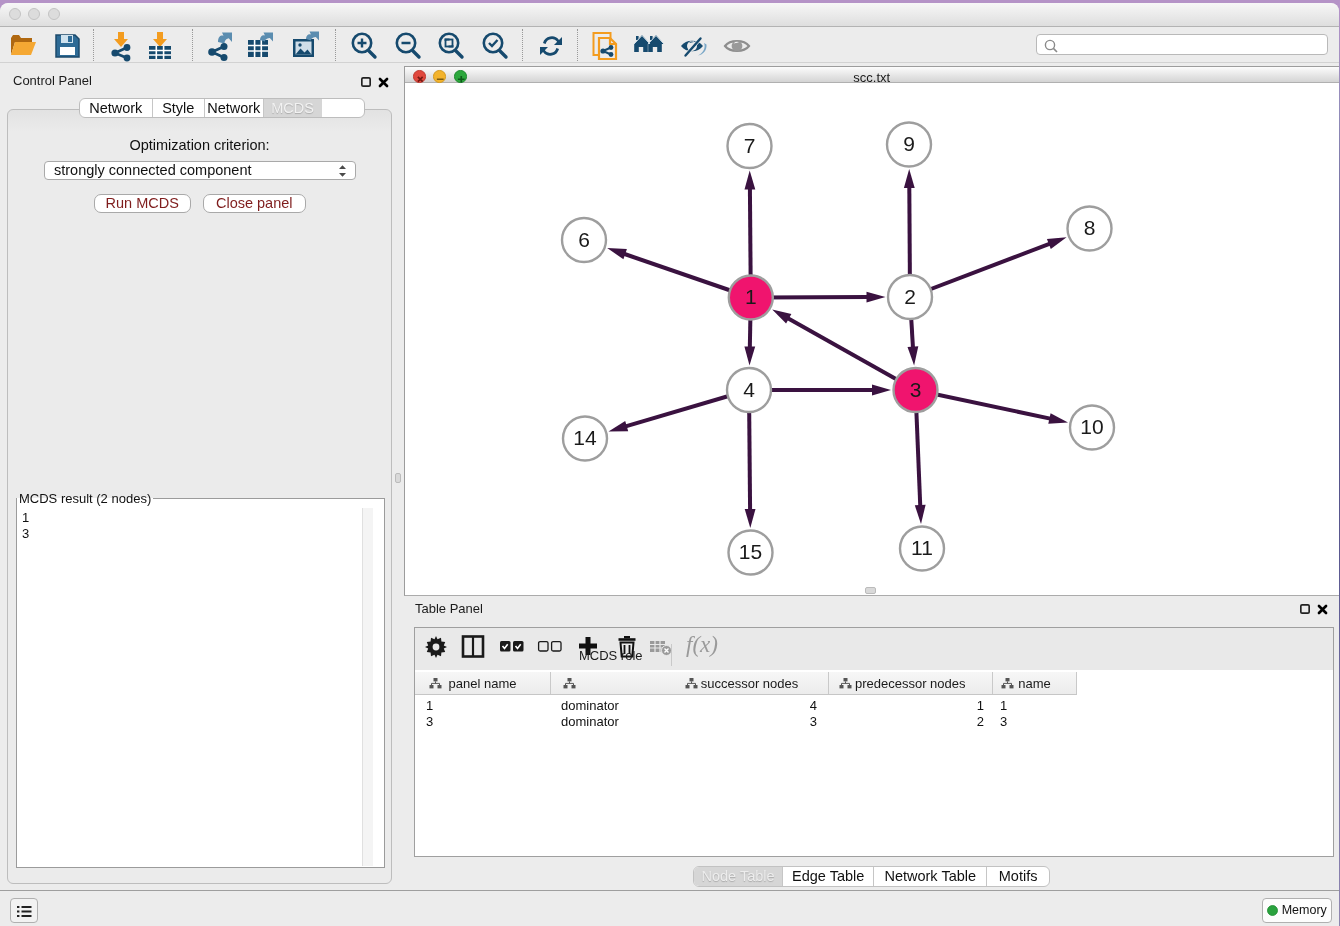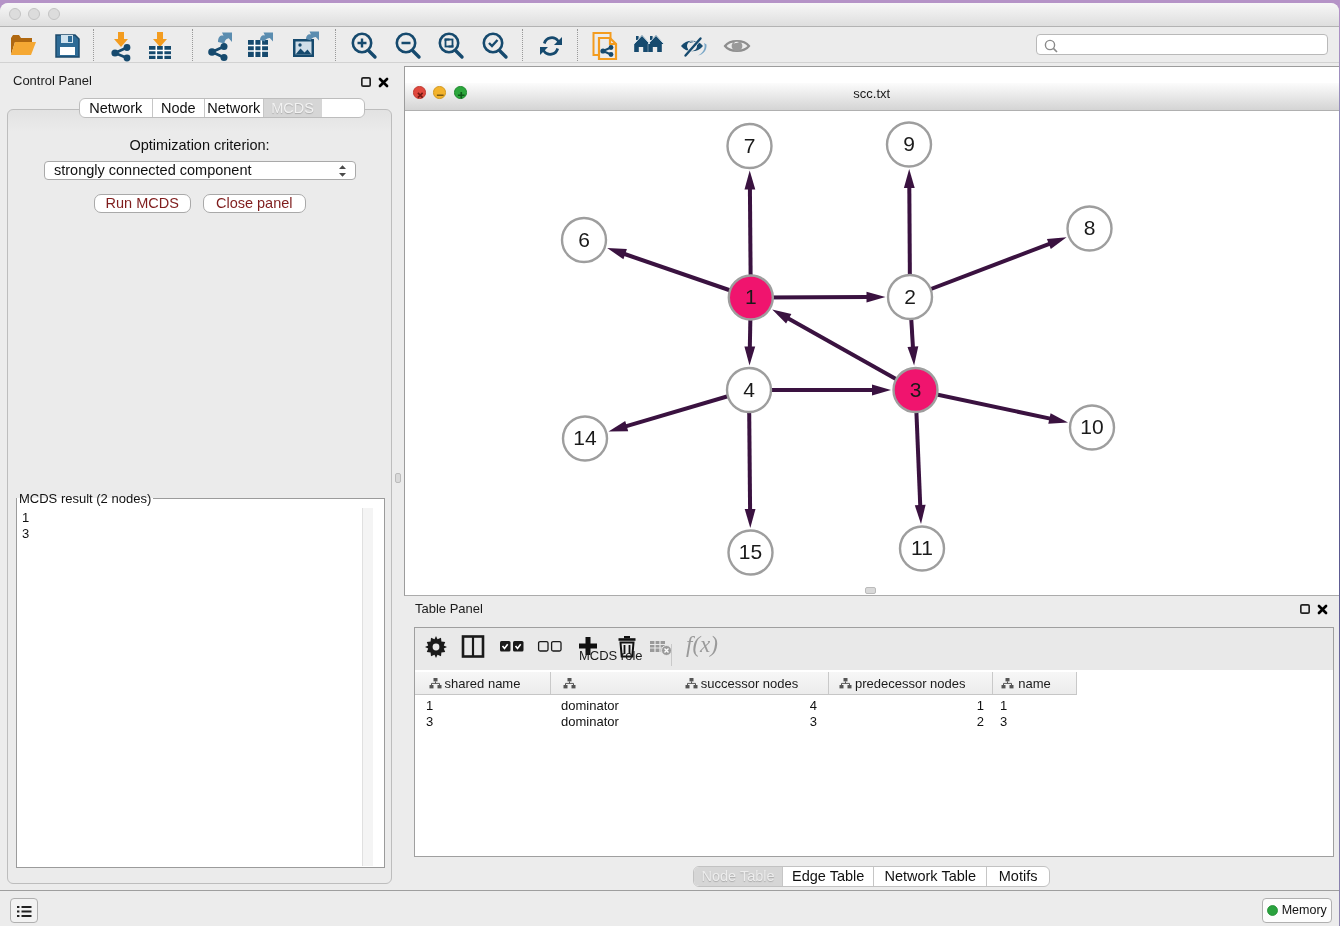--- a/index.html
+++ b/index.html
@@ -20,21 +20,21 @@
   background:#fff;display:flex;overflow:hidden}
 .cp-tabs div{font-size:14.5px;color:#111;text-align:center;line-height:18px;border-right:1px solid #c6c6c6}
 .cp-content{left:7px;top:105.5px;width:385px;height:775.5px;background:#ebebeb;
   border:1px solid #bdbdbd;border-radius:6px}
 .btn{background:#fff;border:1px solid #a9a9a9;border-radius:7px;font-size:14.5px;
   color:#7f1d1d;text-align:center;line-height:17px}
 .fld{left:16px;top:487.5px;width:369px;height:377px;background:#fff;border:1px solid #9b9b9b;
   font-size:13px;color:#111}
 .netwin{left:404px;top:62.5px;width:934.5px;height:530px;border-left:1px solid #9c9c9c;
   border-top:1px solid #9c9c9c;border-bottom:1px solid #ababab;background:#fff}
-.nettb{left:0;top:16px;width:100%;height:28px;background:linear-gradient(#fcfcfc,#d4d4d4);
+.nettb{left:0;top:0;width:100%;height:16px;background:linear-gradient(#fcfcfc,#d4d4d4);
   border-bottom:1px solid #b0b0b0}
 .light{border-radius:50%;width:12.5px;height:12.5px;top:3.5px}
 .tbl-h-cell{top:0;height:22px;border-right:1px solid #c9c9c9;font-size:13px;color:#1a1a1a}
 .row-cell{font-size:13px;color:#111;top:0;height:16px}
 .bot-tabs{left:693px;top:862.5px;width:357px;height:21px;border:1px solid #c2c2c2;border-radius:6px;
   background:#fff;display:flex;overflow:hidden}
 .bot-tabs div{font-size:14.5px;color:#111;text-align:center;line-height:19px;border-right:1px solid #c6c6c6}
 .statusbar{left:0;top:887px;width:100%;height:36px;background:#ececec;border-top:1px solid #9e9e9e}
 .wallright{left:1338.5px;top:0;width:1.5px;height:926px;
   background:linear-gradient(#b793c9,#928cba 12%,#4f4d82 35%,#5a5890 60%,#7a74a8 85%,#8f86b0)}
@@ -157,21 +157,21 @@
     <div class="abs panel-h" style="left:13px;top:70px">Control Panel</div>
     <svg class="abs" style="left:361px;top:74px" width="10" height="10" viewBox="0 0 12 12">
 <rect x="1" y="1" width="10" height="10" fill="none" stroke="#222" stroke-width="2" rx="1.5"></rect>
     </svg>
     <svg class="abs" style="left:378px;top:73.5px" width="11" height="11" viewBox="0 0 14 14">
 <path d="M2.5 2.5 L11.5 11.5 M11.5 2.5 L2.5 11.5" stroke="#000" stroke-width="3.4" stroke-linecap="round"></path>
     </svg>
     <div class="abs cp-content" style="background:linear-gradient(#e2e2e2,#ebebeb 22px)"></div>
     <div class="abs cp-tabs">
       <div style="width:72.5px">Network</div>
-      <div style="width:52.5px">Node</div>
+      <div style="width:52.5px">Style</div>
       <div style="width:58.5px">Network</div>
       <div style="width:58px;background:#d6d6d6;color:#f2f2f2;border-right:none;text-shadow:0 1px 1px #aaa">MCDS</div>
     </div>
     <div class="abs" style="left:7px;top:133.5px;width:385px;text-align:center;font-size:14.5px;color:#111">Optimization criterion:</div>
     <div class="abs" style="left:44px;top:157.5px;width:312px;height:19px;background:#fff;border:1px solid #a9a9a9;border-radius:4px;font-size:14.5px;color:#111;line-height:17px;padding-left:9px">strongly connected component<svg class="abs" style="right:7px;top:2.5px" width="11" height="14" viewBox="0 0 11 14">
         <path d="M2 5 L5.5 1.2 L9 5 Z M2 9 L5.5 12.8 L9 9 Z" fill="#4a4a4a"></path>
       </svg></div>
     <div class="abs btn" style="left:94px;top:190.5px;width:96.5px;height:19px">Run MCDS</div>
     <div class="abs btn" style="left:203px;top:190.5px;width:102.5px;height:19px">Close panel</div>
     <fieldset class="abs fld">
@@ -283,21 +283,21 @@
 <path d="M10.5 12 v9 M15.5 12 v9" stroke="#111" stroke-width="1.8"></path>
     </svg>
     <svg class="abs" style="left:648.0px;top:630px" width="26" height="28" viewBox="0 0 26 28">
       <rect x="2" y="8" width="15" height="11" fill="#9a9a9a"></rect>
 <path d="M2 11.5 h15 M2 15 h15 M7 8 v11 M12 8 v11" stroke="#e9e9e9" stroke-width="1.2"></path>
 <circle cx="18.5" cy="17.5" r="5" fill="#9a9a9a" stroke="#e9e9e9" stroke-width="1"></circle>
 <path d="M16.5 15.5 l4 4 M20.5 15.5 l-4 4" stroke="#fff" stroke-width="1.4"></path>
     </svg>
     <div class="abs" style="left:686px;top:629px;width:46px;font-family:'Liberation Serif',serif;font-style:italic;font-size:23px;color:#9a9a9a">f(x)</div>
     <div class="abs" style="left:415px;top:668.5px;width:662px;height:23px;background:linear-gradient(#f7f7f7,#ececec);border-bottom:1px solid #c6c6c6"></div>
-    <div class="abs tbl-h-cell" style="left:415px;top:668.5px;width:136px;line-height:23px;text-align:center">shared name</div>
+    <div class="abs tbl-h-cell" style="left:415px;top:668.5px;width:136px;line-height:23px;text-align:center">panel name</div>
     <svg class="abs" style="left:428.5px;top:675px" width="13" height="11" viewBox="0 0 13 11">
 <rect x="4.5" y="0" width="4" height="3.4" fill="#555"></rect>
       <rect x="0.5" y="7" width="4" height="3.4" fill="#555"></rect>
       <rect x="8.5" y="7" width="4" height="3.4" fill="#555"></rect>
 <path d="M6.5 3.4 v2 M2.5 7 v-1.6 h8 v1.6" stroke="#555" stroke-width="1" fill="none"></path>
     </svg>
     <div class="abs tbl-h-cell" style="left:551px;top:641px;width:120.5px;line-height:23px;text-align:center">MCDS role</div>
     <svg class="abs" style="left:562.75px;top:675px" width="13" height="11" viewBox="0 0 13 11">
 <rect x="4.5" y="0" width="4" height="3.4" fill="#555"></rect>
       <rect x="0.5" y="7" width="4" height="3.4" fill="#555"></rect>

